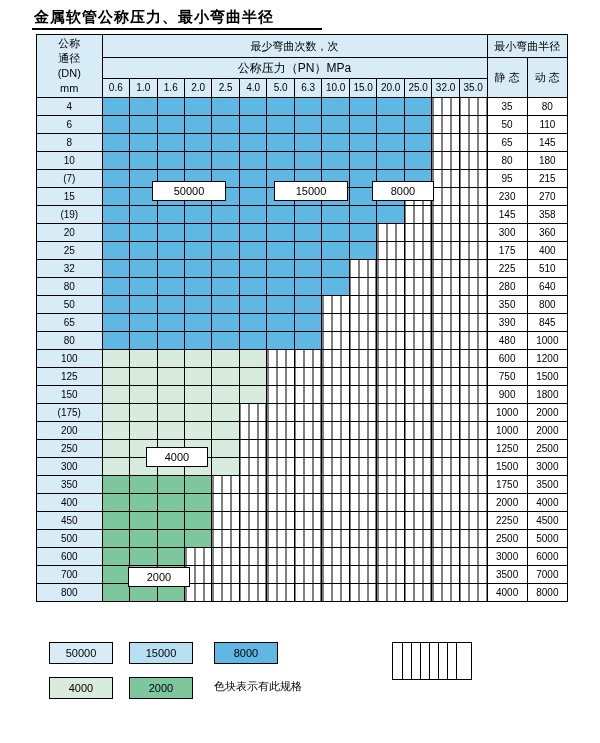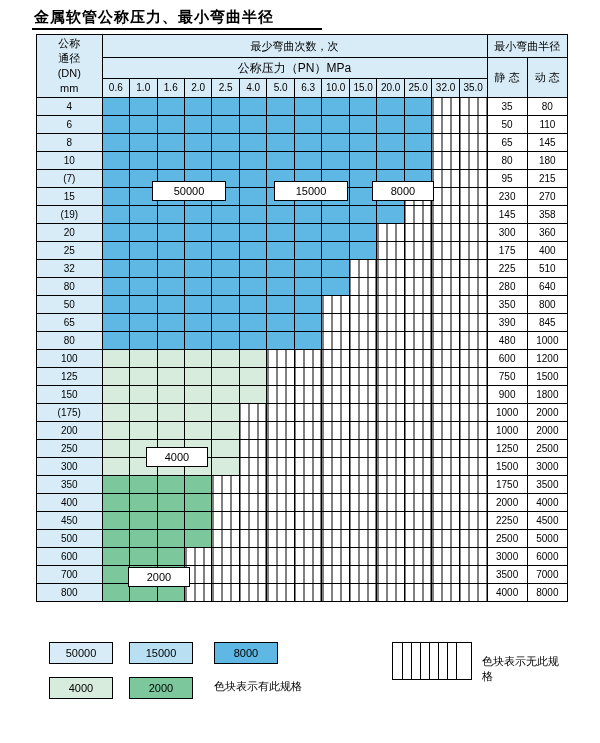--- a/index.html
+++ b/index.html
@@ -678,14 +678,13 @@
 
   <div id="hatch-legend">
     <div class="hcol" style="left:9px"></div>
     <div class="hcol" style="left:18px"></div>
     <div class="hcol" style="left:27px"></div>
     <div class="hcol" style="left:36px"></div>
     <div class="hcol" style="left:45px"></div>
     <div class="hcol" style="left:54px"></div>
     <div class="hcol" style="left:63px"></div>
   </div>
-  <div class="lg-note" style="left:448px;top:22px;">色块表示无此规格</div>
 </div>
 
 </body></html>

